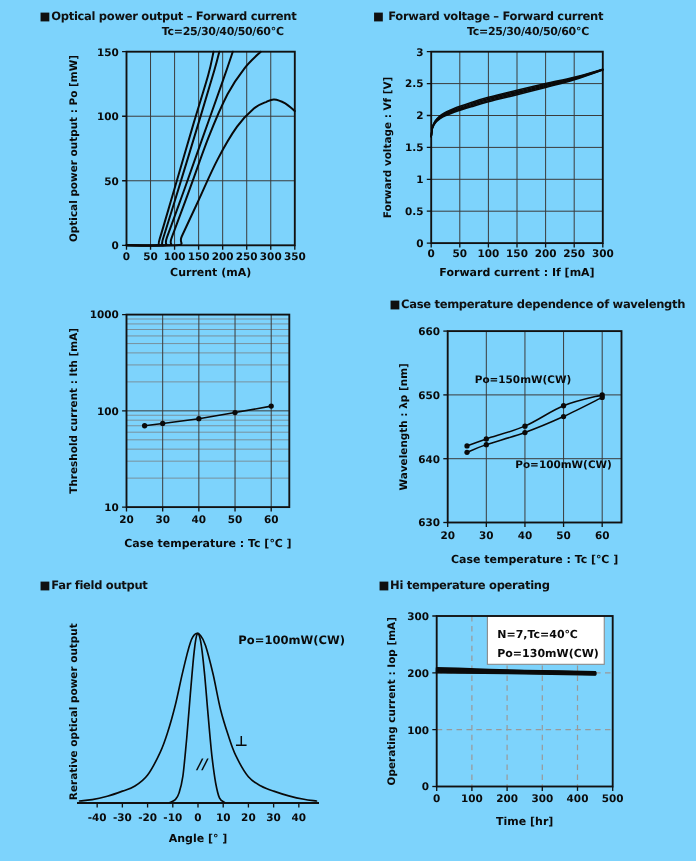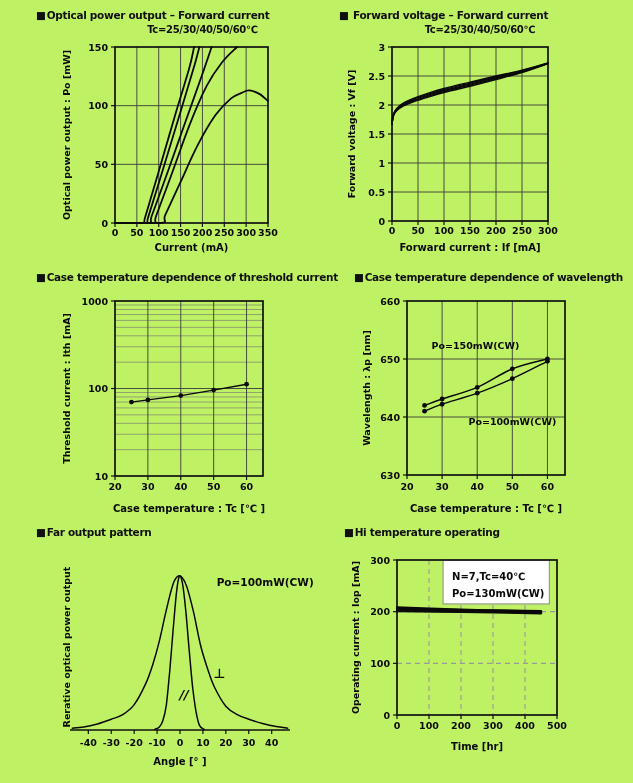--- a/index.html
+++ b/index.html
@@ -1,16 +1,16 @@
 <!DOCTYPE html>
 <html><head>
 <meta charset="utf-8">
 <style>
   html,body{margin:0;padding:0;background:#fff;}
-  .page{position:relative;width:633px;height:783px;background:#bef264;overflow:hidden;
+  .page{position:relative;width:633px;height:783px;background:#7dd3fc;overflow:hidden;
         font-family:"DejaVu Sans",sans-serif;color:#111;}
   figure.chart-block{position:absolute;margin:0;padding:0;}
   .p1{left:30px;top:8px;width:300px;}
   .p2{left:325px;top:8px;width:300px;}
   .p3{left:30px;top:270px;width:300px;}
   .p4{left:340px;top:270px;width:300px;}
   .p5{left:30px;top:525px;width:300px;}
   .p6{left:330px;top:525px;width:300px;}
   .heading{font-size:10.5px;font-weight:bold;letter-spacing:-0.3px;white-space:nowrap;
            line-height:15px;color:#101010;}
@@ -140,21 +140,20 @@
           <path d="M67.0,85.1C67.2,83.9 67.6,79.5 68.0,77.6C68.5,75.7 68.9,74.8 69.6,73.5C70.3,72.3 70.9,71.3 72.2,70.1C73.5,68.8 74.8,67.5 77.4,66.0C80.0,64.5 83.5,63.0 87.8,61.4C92.1,59.7 98.2,57.8 103.4,56.1C108.6,54.5 112.1,53.3 119.0,51.5C125.9,49.7 136.3,47.2 145.0,45.1C153.7,43.0 162.3,40.9 171.0,38.7C179.7,36.6 188.3,34.8 197.0,32.4C205.7,29.9 218.7,25.6 223.0,24.2" fill="none" stroke="#0a0a0a" stroke-width="1.4" stroke-linejoin="round" stroke-linecap="round"></path>
           <path d="M67.0,85.0C67.2,83.7 67.6,79.3 68.0,77.3C68.5,75.3 68.9,74.4 69.6,73.1C70.3,71.8 70.9,70.8 72.2,69.5C73.5,68.2 74.8,66.7 77.4,65.2C80.0,63.7 83.5,62.2 87.8,60.5C92.1,58.8 98.2,56.8 103.4,55.2C108.6,53.5 112.1,52.3 119.0,50.5C125.9,48.6 136.3,46.2 145.0,44.1C153.7,42.0 162.3,39.9 171.0,37.9C179.7,35.8 188.3,34.1 197.0,31.8C205.7,29.5 218.7,25.4 223.0,24.1" fill="none" stroke="#0a0a0a" stroke-width="1.4" stroke-linejoin="round" stroke-linecap="round"></path>
           <path d="M67.0,84.8C67.2,83.5 67.6,79.0 68.0,77.0C68.5,75.0 68.9,74.0 69.6,72.7C70.3,71.3 70.9,70.3 72.2,68.9C73.5,67.5 74.8,66.1 77.4,64.6C80.0,63.0 83.5,61.3 87.8,59.6C92.1,57.9 98.2,55.9 103.4,54.2C108.6,52.5 112.1,51.3 119.0,49.5C125.9,47.6 136.3,45.2 145.0,43.1C153.7,41.0 162.3,39.0 171.0,37.0C179.7,35.0 188.3,33.4 197.0,31.2C205.7,29.0 218.7,25.1 223.0,23.9" fill="none" stroke="#0a0a0a" stroke-width="1.4" stroke-linejoin="round" stroke-linecap="round"></path>
         </g>
         <text x="145" y="212" font-size="10" font-weight="bold" text-anchor="middle" fill="#0a0a0a" font-family="&quot;DejaVu Sans&quot;,sans-serif">Forward current : If [mA]</text>
         <text x="30" y="95" font-size="9.5" font-weight="bold" text-anchor="middle" fill="#0a0a0a" font-family="&quot;DejaVu Sans&quot;,sans-serif" transform="rotate(-90 30 95)">Forward voltage : Vf [V]</text>
       </svg>
   </figure>
 
   <figure class="chart-block p3 r2">
-    <div class="heading c1"><span class="marker">■</span><span>Case temperature dependence of threshold current</span></div>
     <svg viewBox="0 0 300 232" width="300" height="232">
         <defs>
           <clipPath id="clip2">
             <rect x="84" y="10.5" width="150" height="177.5"></rect>
           </clipPath>
         </defs>
         <line x1="85" x2="233" y1="160.65987537940163" y2="160.65987537940163" stroke="#777" stroke-width="0.65"></line>
         <line x1="85" x2="233" y1="145.25189021202954" y2="145.25189021202954" stroke="#777" stroke-width="0.65"></line>
         <line x1="85" x2="233" y1="134.31975075880328" y2="134.31975075880328" stroke="#777" stroke-width="0.65"></line>
         <line x1="85" x2="233" y1="125.84012462059836" y2="125.84012462059836" stroke="#777" stroke-width="0.65"></line>
@@ -253,21 +252,21 @@
           <circle cx="207.44444444444443" cy="72.31999999999987" r="2.4" fill="#0a0a0a"></circle>
         </g>
         <text x="91.57777777777778" y="59.56000000000027" font-size="9.5" font-weight="bold" text-anchor="start" fill="#0a0a0a" font-family="&quot;DejaVu Sans&quot;,sans-serif">Po=150mW(CW)</text>
         <text x="128.44444444444446" y="136.11999999999986" font-size="9.5" font-weight="bold" text-anchor="start" fill="#0a0a0a" font-family="&quot;DejaVu Sans&quot;,sans-serif">Po=100mW(CW)</text>
         <text x="146" y="223" font-size="10" font-weight="bold" text-anchor="middle" fill="#0a0a0a" font-family="&quot;DejaVu Sans&quot;,sans-serif">Case temperature : Tc [℃ ]</text>
         <text x="30" y="99" font-size="9.5" font-weight="bold" text-anchor="middle" fill="#0a0a0a" font-family="&quot;DejaVu Sans&quot;,sans-serif" transform="rotate(-90 30 99)">Wavelength : λp [nm]</text>
       </svg>
   </figure>
 
   <figure class="chart-block p5 r3">
-    <div class="heading c1"><span class="marker">■</span><span>Far output pattern</span></div>
+    <div class="heading c1"><span class="marker">■</span><span>Far field output</span></div>
     <svg viewBox="0 0 300 224" width="300" height="224">
         <defs>
           <clipPath id="clip4">
             <rect x="39" y="14.5" width="222" height="168.5"></rect>
           </clipPath>
         </defs>
         <line x1="40" x2="260" y1="182" y2="182" stroke="#111" stroke-width="1.7"></line>
         <line x1="58.33333333333333" x2="58.33333333333333" y1="182" y2="186" stroke="#111" stroke-width="1.2"></line>
         <text x="58.33333333333333" y="198" font-size="9.5" font-weight="bold" text-anchor="middle" fill="#0a0a0a" font-family="&quot;DejaVu Sans&quot;,sans-serif">-40</text>
         <line x1="81.25" x2="81.25" y1="182" y2="186" stroke="#111" stroke-width="1.2"></line>

